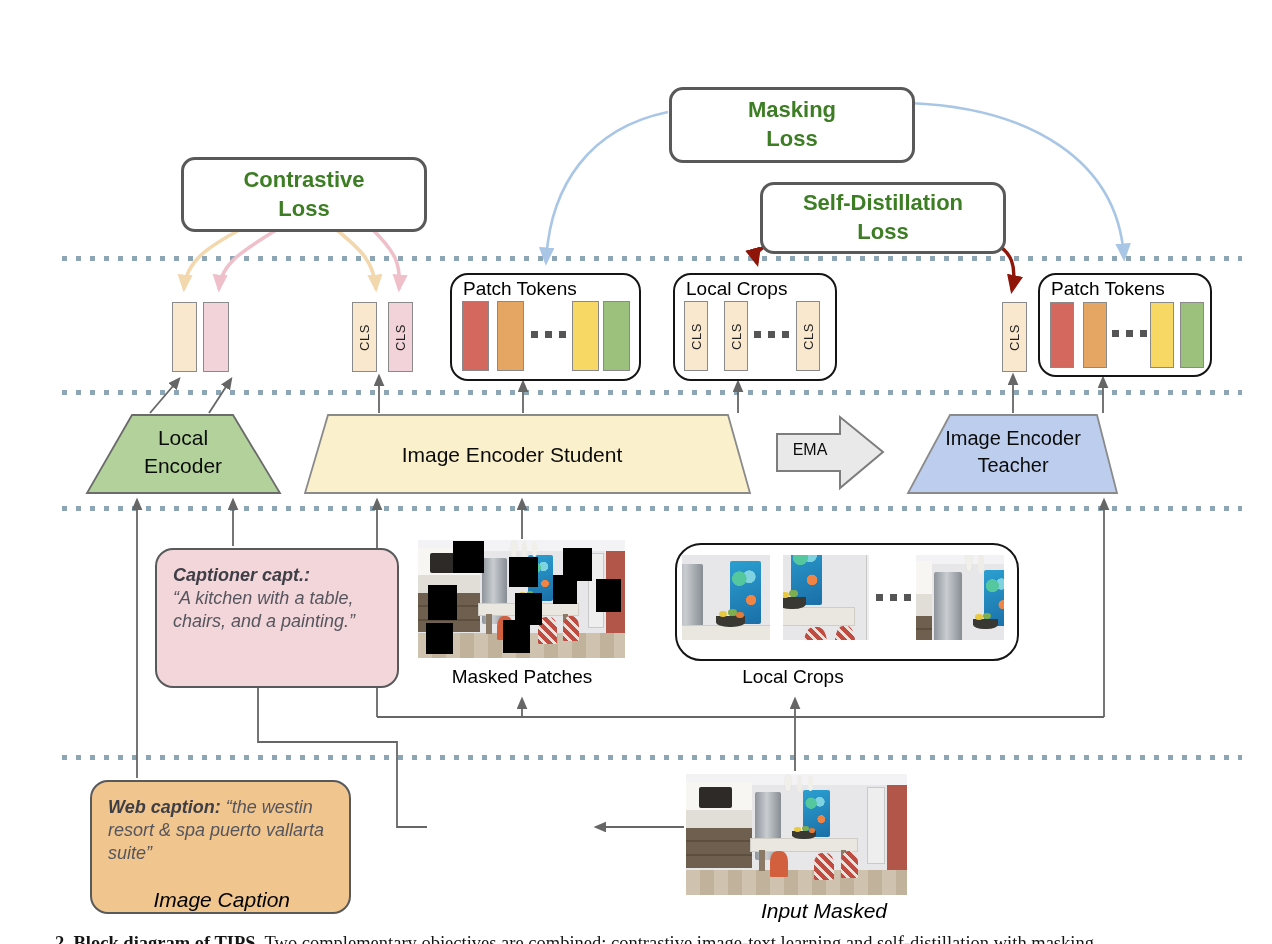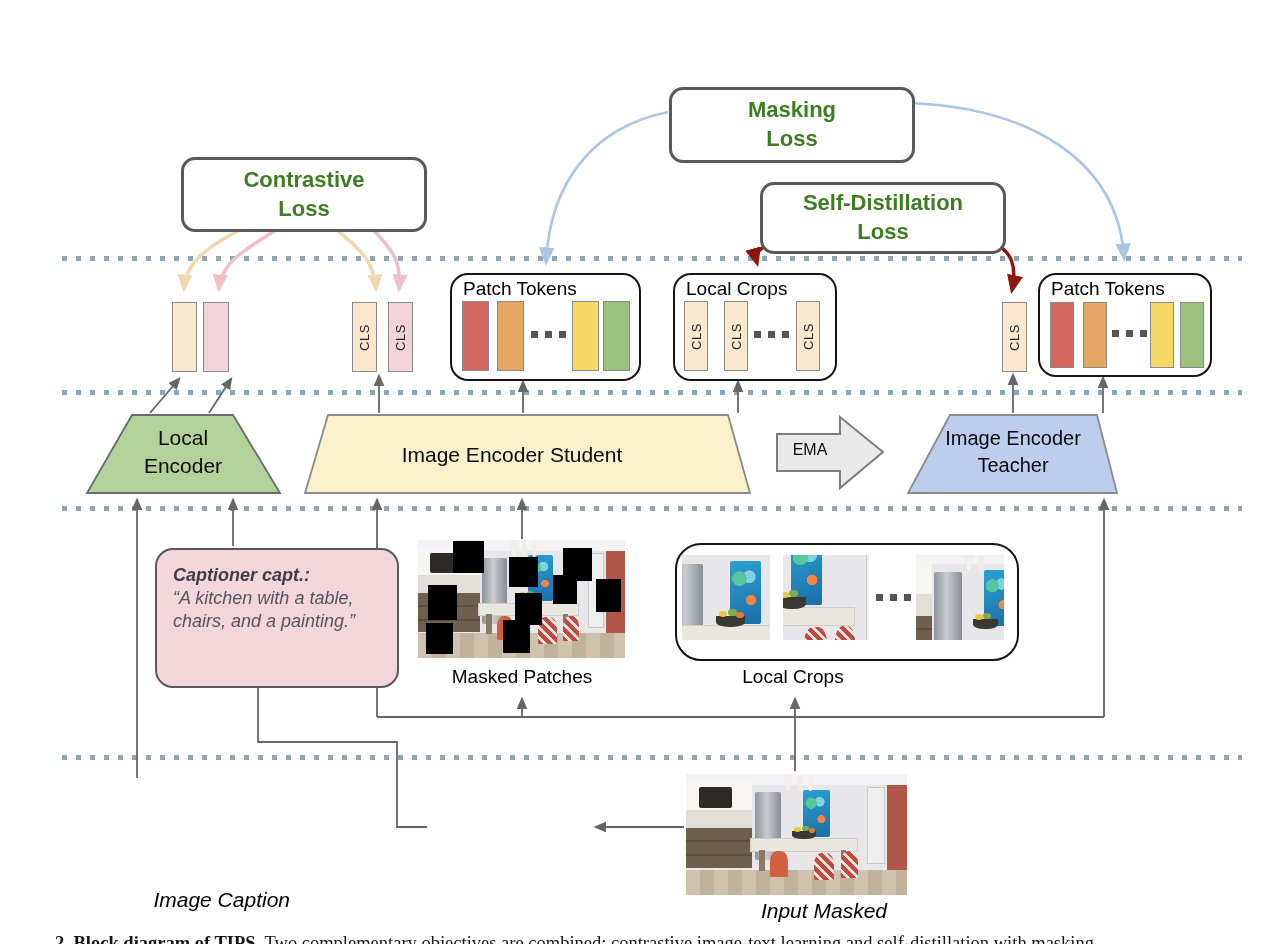--- a/index.html
+++ b/index.html
@@ -211,20 +211,24 @@
   <div class="enc-label" style="left:334px;top:443px;width:356px;font-size:21px;">Image Encoder Student</div>
   <div class="enc-label ml" style="left:930px;top:425px;width:166px;font-size:20px;line-height:1.35;">Image Encoder
 Teacher</div>
   <div class="enc-label" style="left:779px;top:441px;width:62px;font-size:16px;">EMA</div>
 
   <div class="capbox" style="left:155px;top:548px;width:208px;height:108px;background:#f3d6da;">
     <b>Captioner capt.:</b><br>
     <span class="body">“A kitchen with a table, chairs, and a painting.”</span>
   </div>
 
+  <div class="capbox" style="left:90px;top:780px;width:225px;height:102px;background:#f0c58e;">
+    <b>Web caption:</b>
+    <span class="body">“the westin resort &amp; spa puerto vallarta suite”</span>
+  </div>
 
 
   <div class="kitchen" style="left:418px;top:540px;width:207px;height:118px;">
     <div class="k-ceil"></div>
       <div class="k-cabtop"></div>
       <div class="k-micro"></div>
       <div class="k-splash"></div>
     <div class="k-cablow"></div>
       <div class="k-fridge"></div>
       <div class="k-paint"></div>

